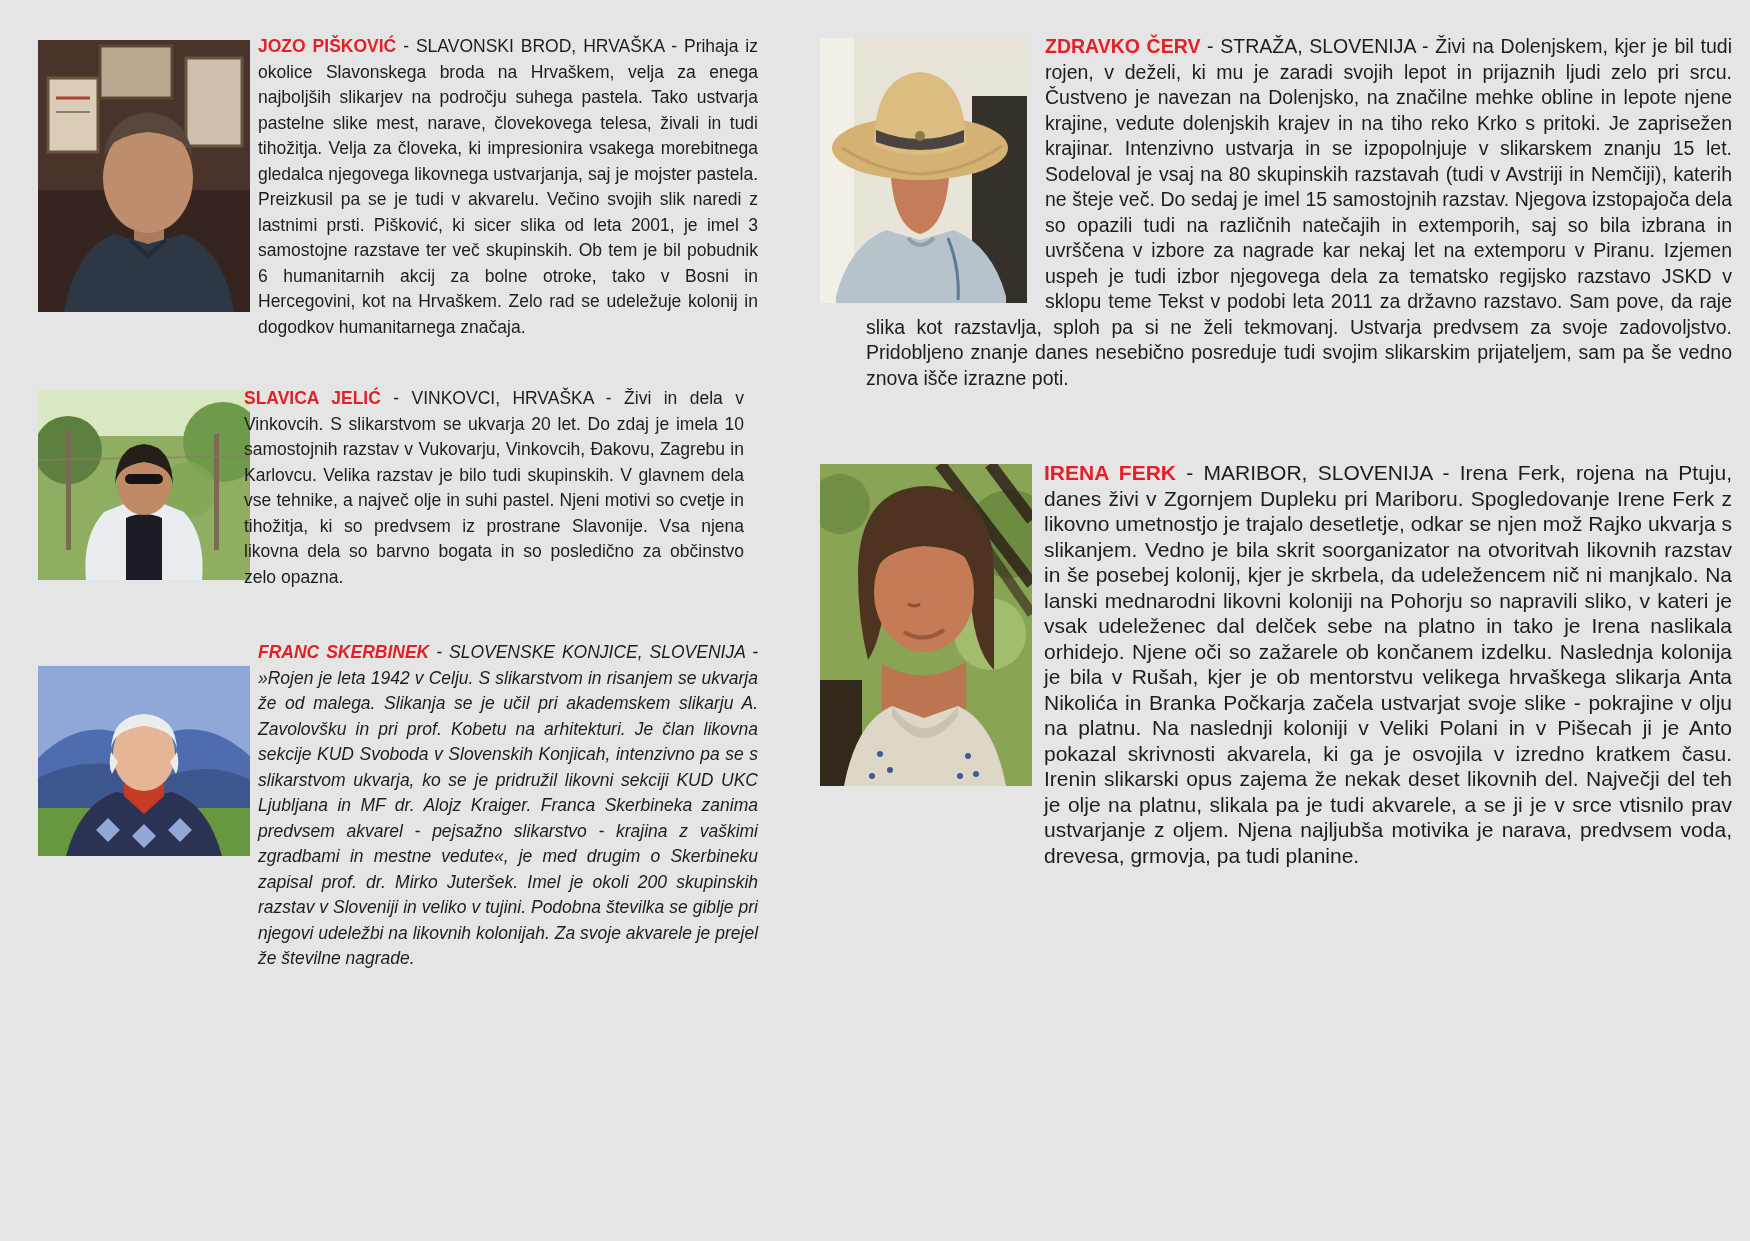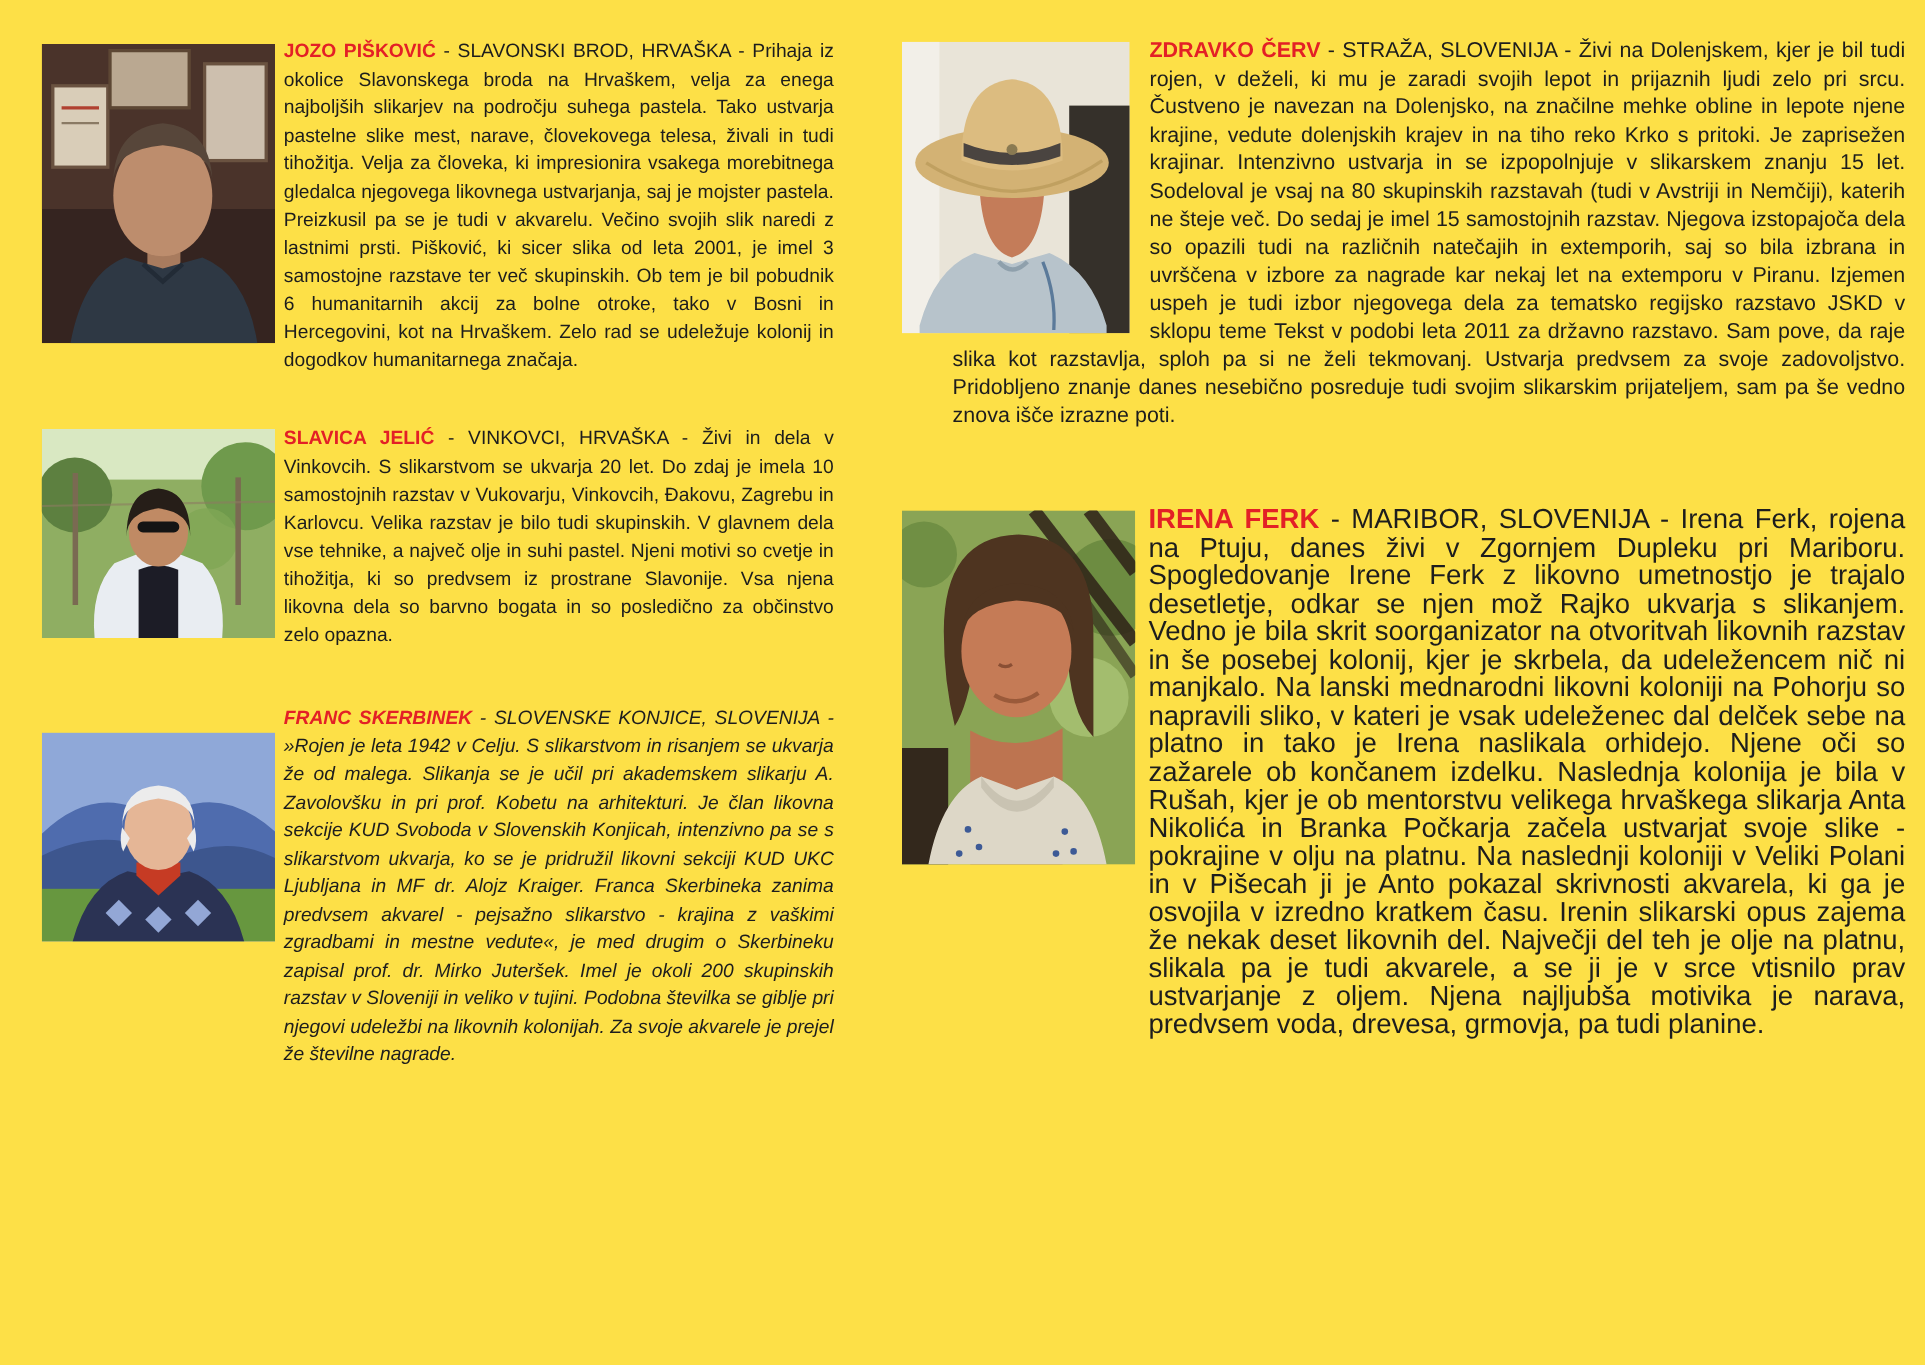--- a/index.html
+++ b/index.html
@@ -1,34 +1,34 @@
 <!DOCTYPE html>
 <html><head>
 <meta charset="utf-8">
 <style>
   html,body{margin:0;padding:0;background:#ffffff;}
   .page{
     position:relative;
     width:1750px;
     height:1241px;
-    background:#fde047;
+    background:#e5e5e5;
     font-family:"Liberation Sans", sans-serif;
     color:#1d1d1d;
     overflow:hidden;
   }
   .photo{margin:0;padding:0;position:absolute;}
   .photo svg{display:block;}
   .bio-text{
     position:absolute;
     margin:0;
     text-align:justify;
     color:#1d1d1d;
   }
   .col-left{font-size:17.5px;line-height:25.5px;}
-  .col-right{font-size:25px;line-height:25.5px;}
+  .col-right{font-size:21px;line-height:25.5px;}
   .artist-name{
     font-weight:700;
     color:#e32026;
   }
   .artist-loc{color:#1d1d1d;}
   
   .bio-flow{
     position:absolute;
     left:820px; top:34px; width:912px;
     font-size:19.5px; line-height:25.5px;
@@ -37,21 +37,21 @@
   .bio-flow .float-photo{
     float:left;
     position:static;
     margin:4px 18px 10px 0;
   }
   .bio-flow p{margin:0;text-align:justify;padding-left:46px;}
   
   #photo-1{left:38px;top:40px;}
   #text-1{left:258px;top:34px;width:500px;}
   #photo-2{left:38px;top:390px;}
-  #text-2{left:258px;top:386px;width:500px;}
+  #text-2{left:244px;top:386px;width:500px;}
   #photo-3{left:38px;top:666px;}
   #text-3{left:258px;top:640px;width:500px;font-style:italic;}
   #photo-5{left:820px;top:464px;}
   #text-5{left:1044px;top:460px;width:688px;}
 </style>
 </head>
 <body>
 
 <div class="page">
 

